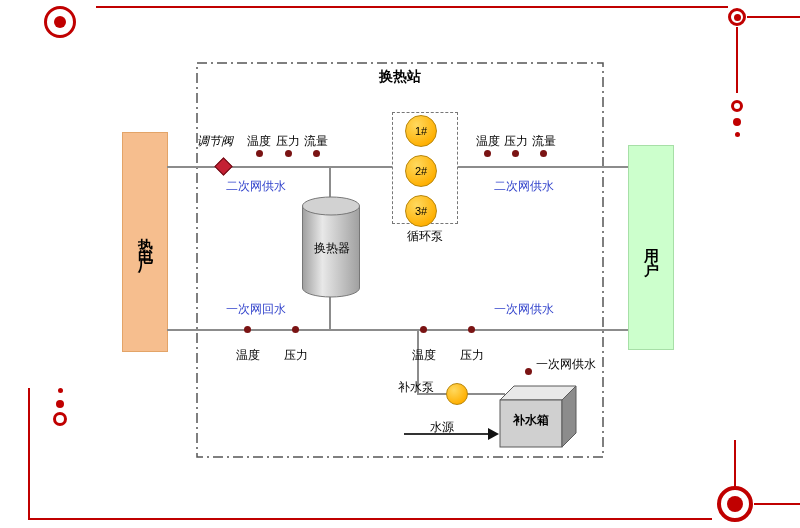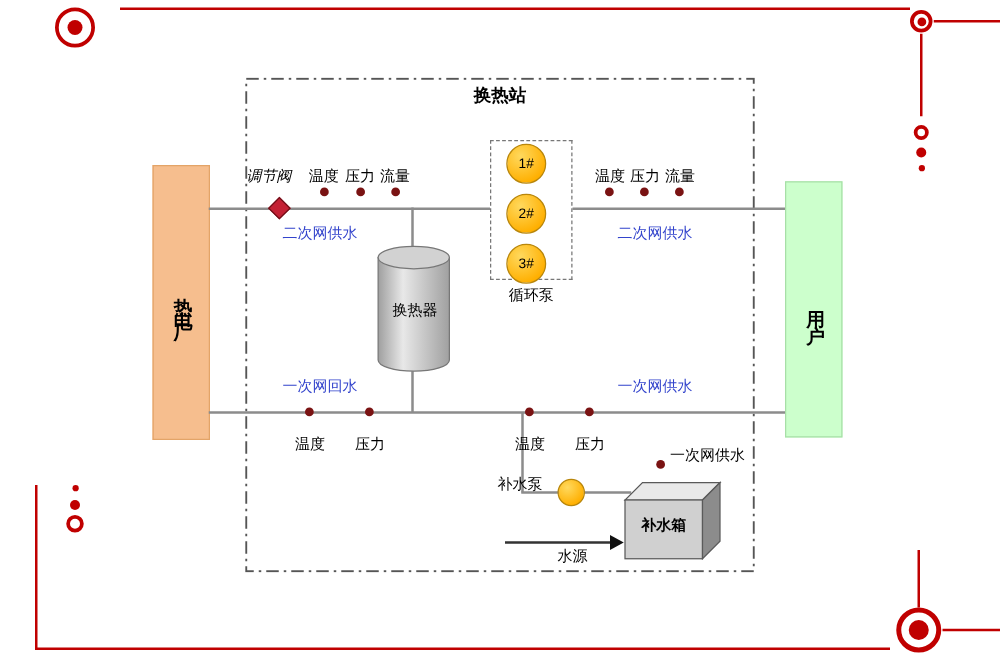--- a/index.html
+++ b/index.html
@@ -147,17 +147,17 @@
   <div class="label" style="left:536px; top:357px;">一次网供水</div>
   <div class="dot" style="left:525px; top:368px;"></div>
 
   <svg class="abs" style="left:495px; top:378px;" width="90" height="74" viewBox="0 0 90 74">
     <polygon points="5,22 67,22 81,8 19,8" fill="#e9e9e9" stroke="#5a5a5a" stroke-width="1"></polygon>
     <rect x="5" y="22" width="62" height="47" fill="#d0d0d0" stroke="#5a5a5a" stroke-width="1"></rect>
     <polygon points="67,22 81,8 81,55 67,69" fill="#8c8c8c" stroke="#5a5a5a" stroke-width="1"></polygon>
   </svg>
   <div class="label bold" style="left:500px; top:413px; width:62px; text-align:center;">补水箱</div>
 
-  <div class="label" style="left:446px; top:420px;margin-top:18px;">水源</div>
+  <div class="label" style="left:430px; top:420px;">水源</div>
   <div class="srcline" style="left:404px; top:433px; width:85px; height:1.5px;"></div>
   <div class="arrowhead" style="left:488px; top:428px;"></div>
 
 </div>
 
 </body></html>

